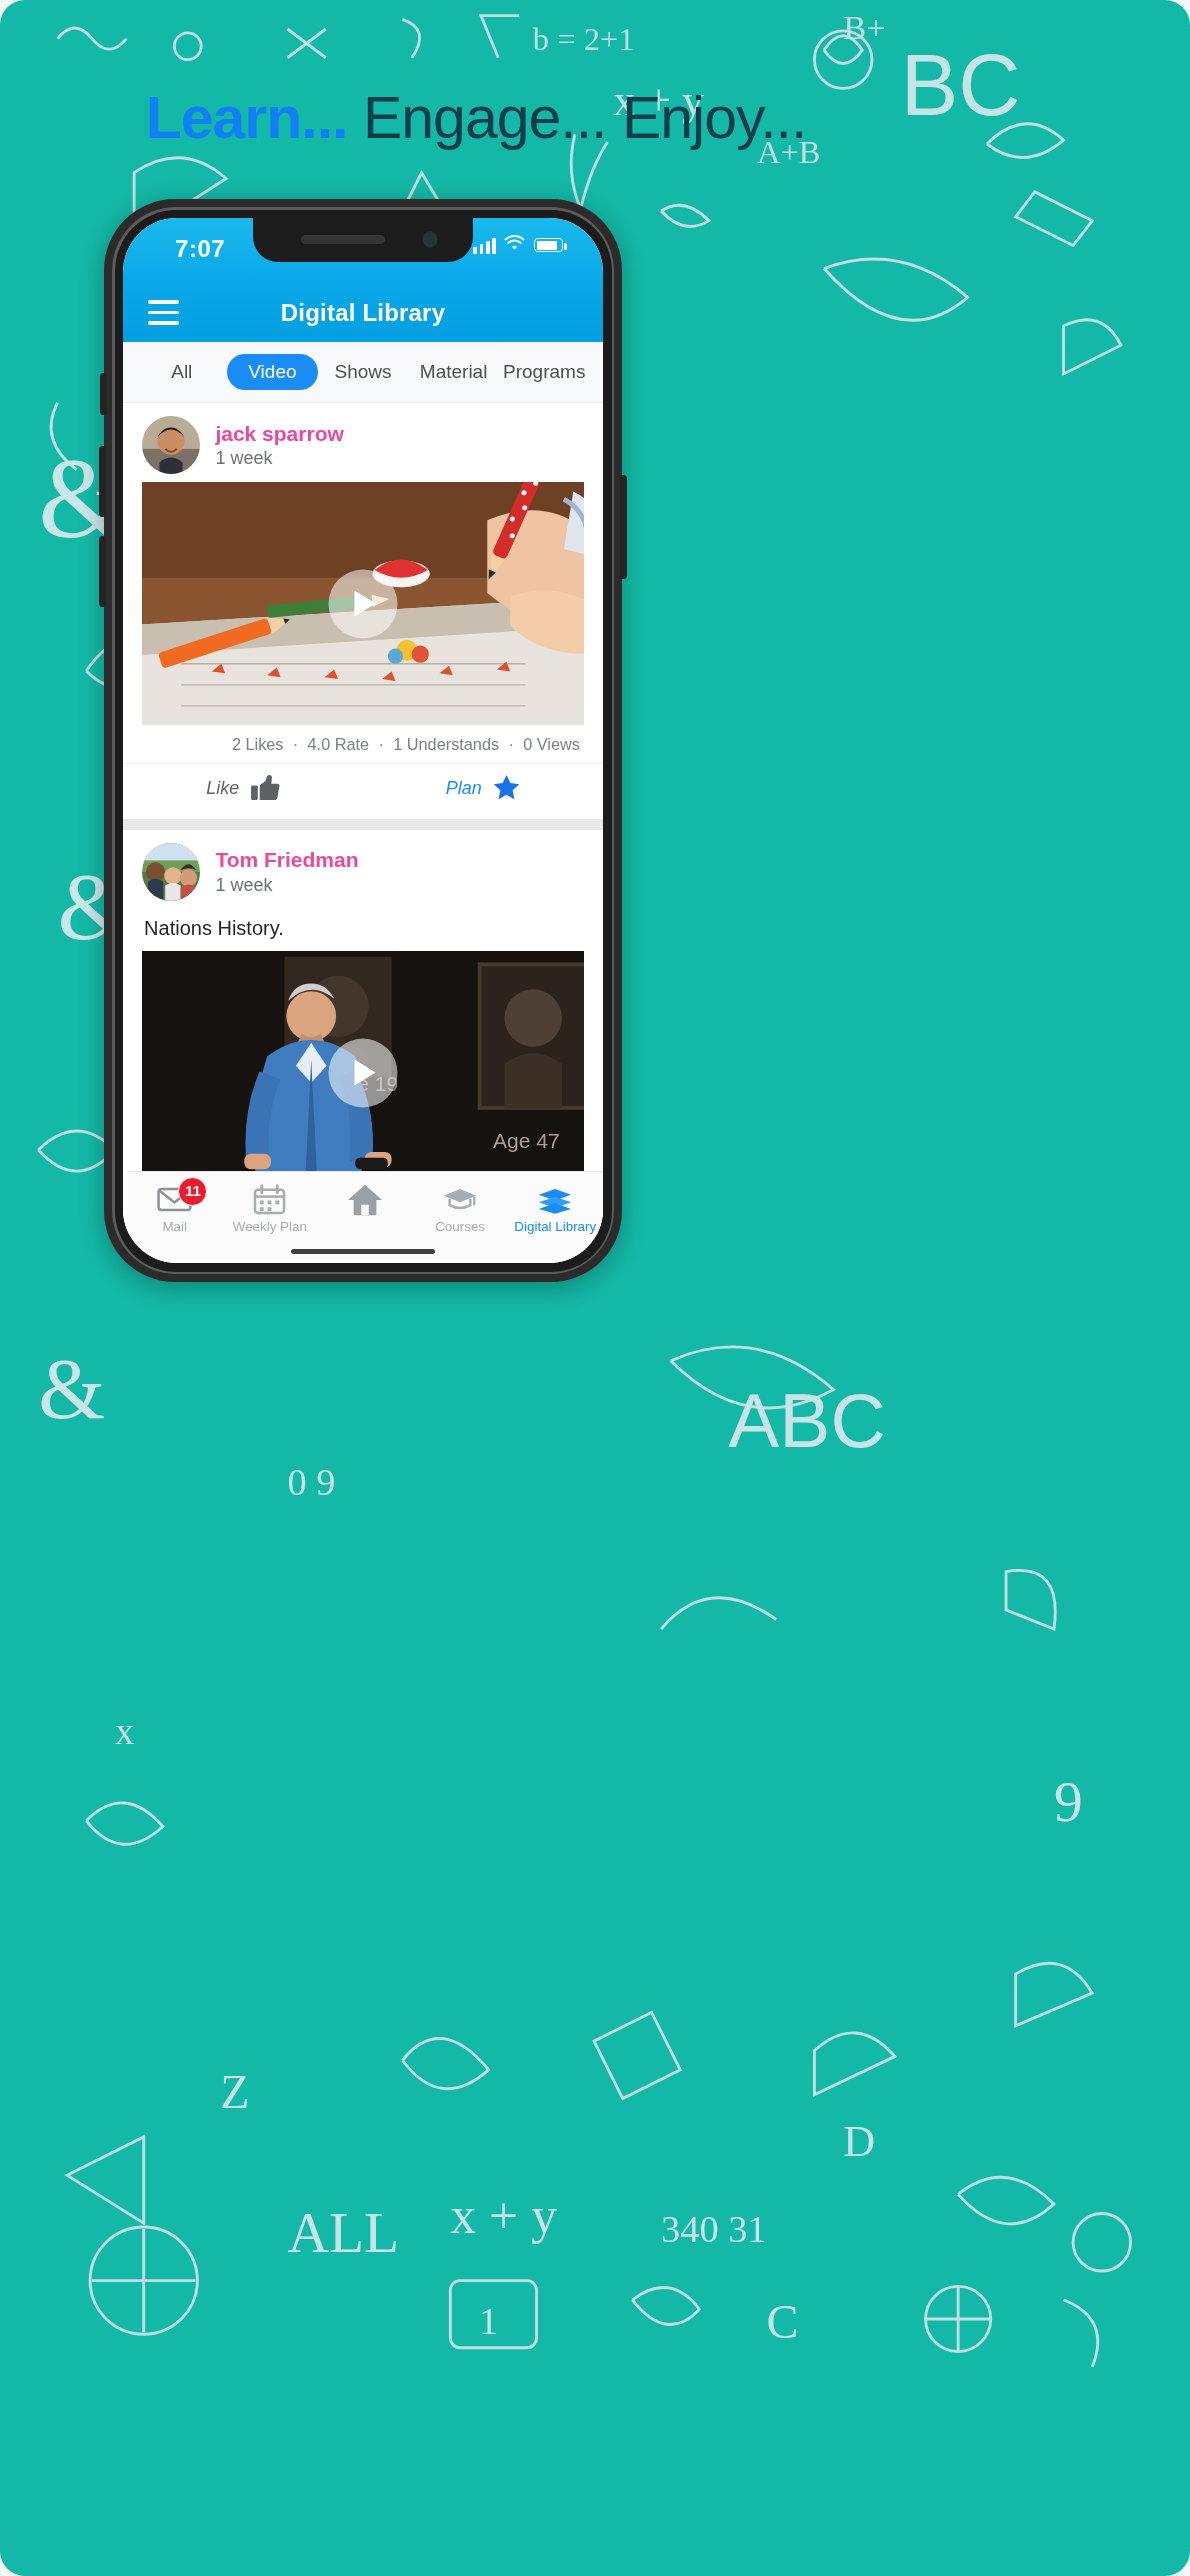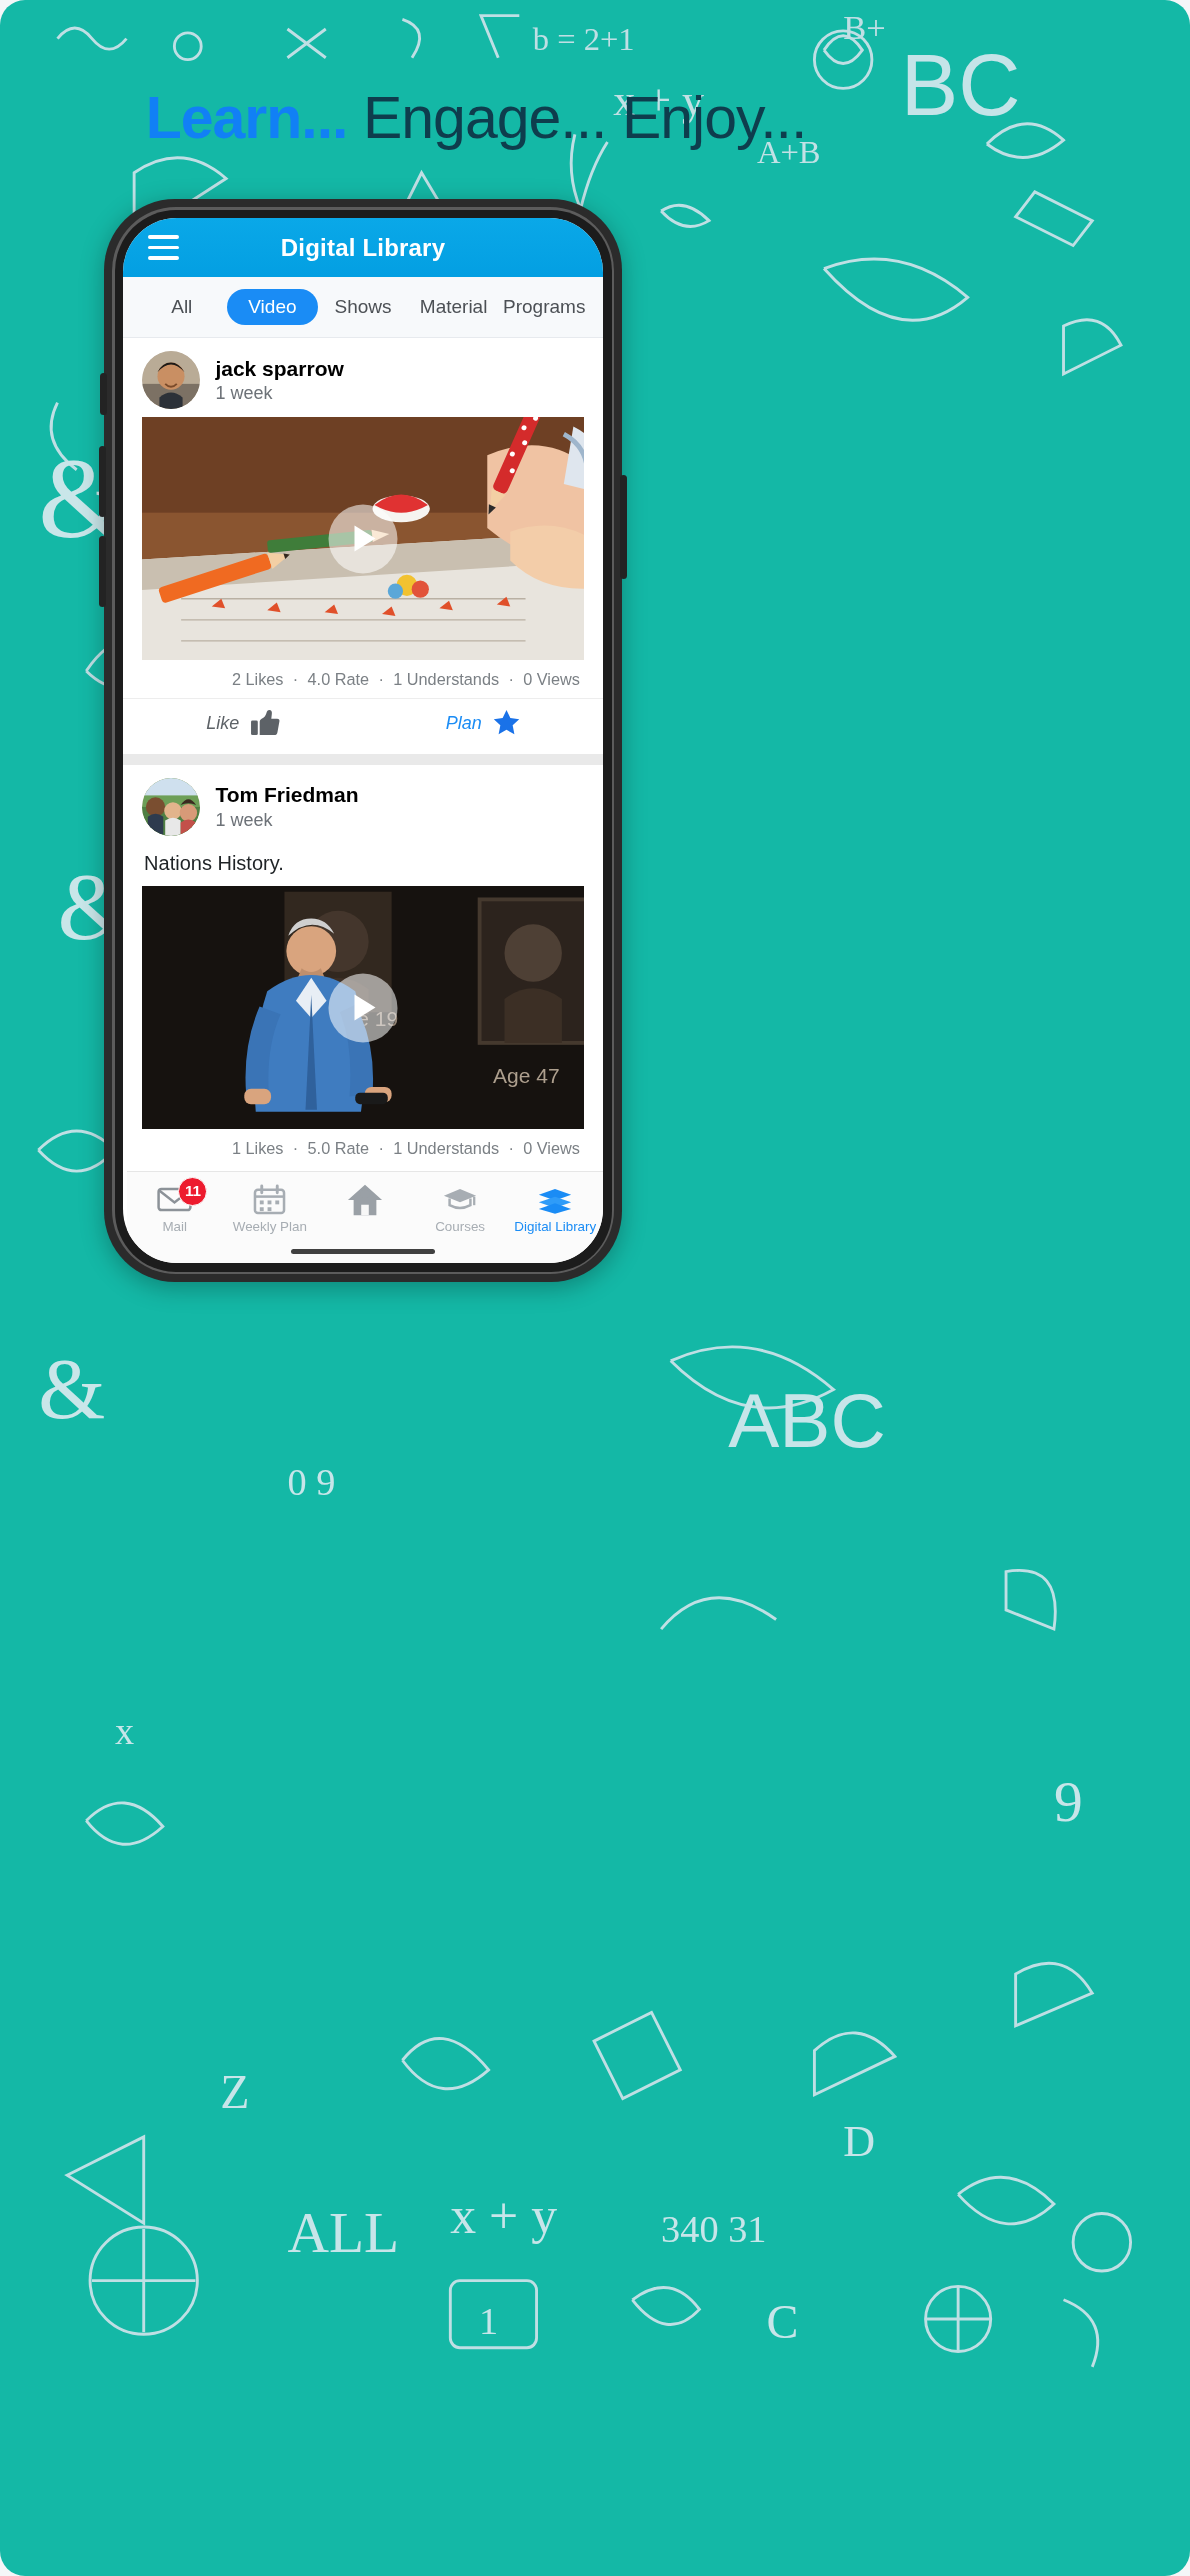--- a/index.html
+++ b/index.html
@@ -174,21 +174,21 @@
 
   .post-head { display: flex; align-items: center; padding: 13.4px 19px 7.7px; }
   .avatar {
     width: 58px; height: 58px; border-radius: 50%;
     overflow: hidden; flex: none;
     background: #cfc6bb;
     position: relative;
   }
   .avatar svg { display: block; width: 58px; height: 58px; }
   .post-meta { margin-left: 15.3px; }
-  .post-author { font-size: 21px; font-weight: bold; color: #000000; line-height: 1.25; }
+  .post-author { font-size: 21px; font-weight: bold; color: #ec4899; line-height: 1.25; }
   .post-time { font-size: 18px; color: #6d7278; line-height: 1.3; }
 
   .post-caption {
     font-size: 20px; color: #1f2326;
     padding: 7.7px 21px 11.5px;
   }
 
   .media {
     position: relative;
     margin: 0 19px;
@@ -356,20 +356,45 @@
   <div class="phone-inner-ring"></div>
 
   <div class="btn-side btn-mute"></div>
   <div class="btn-side btn-vol-up"></div>
   <div class="btn-side btn-vol-dn"></div>
   <div class="btn-side btn-power"></div>
 
   <div class="phone-body">
     <div class="screen">
 
+      <div class="statusbar">
+        <div class="notch">
+          <div class="speaker"></div>
+          <div class="camera"></div>
+        </div>
+        <div class="status-time">7:07</div>
+        <div class="status-right">
+          <span class="bars">
+              <i></i>
+              <i></i>
+              <i></i>
+              <i></i>
+            </span>
+          <span>
+            <svg width="21" height="16.3" viewBox="0 0 22 17" fill="none">
+              <path d="M11 15.5 l2.6 -3.2 a4 4 0 0 0 -5.2 0 z" fill="#fff"></path>
+              <path d="M4.6 8.2 a9.5 9.5 0 0 1 12.8 0" stroke="#fff" stroke-width="2.1" stroke-linecap="round"></path>
+              <path d="M1.6 4.6 a14 14 0 0 1 18.8 0" stroke="#fff" stroke-width="2.1" stroke-linecap="round"></path>
+            </svg>
+          </span>
+          <span class="battery">
+              <span></span>
+            </span>
+        </div>
+      </div>
 
       <div class="appbar">
         <div class="hamburger">
             <i></i>
             <i></i>
             <i></i>
           </div>
         <div class="appbar-title">Digital Library</div>
       </div>
 

